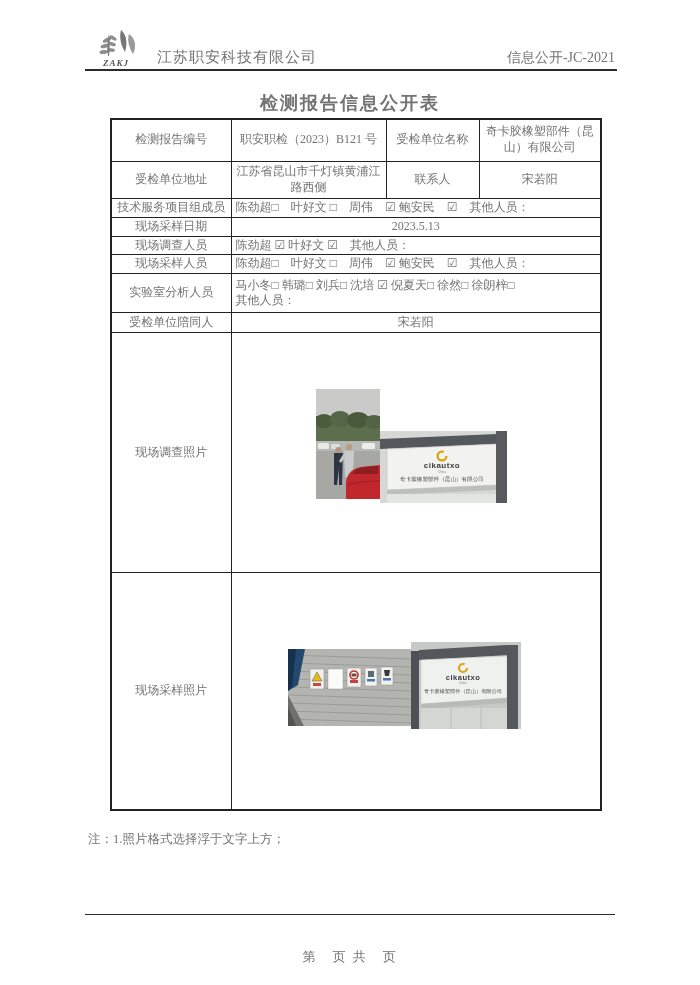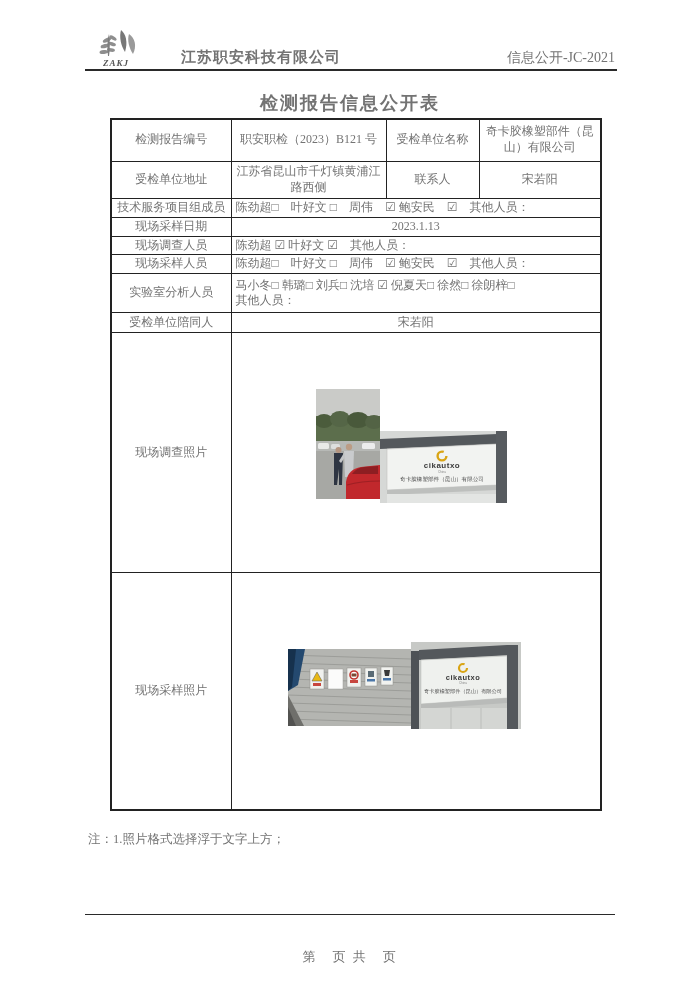--- a/index.html
+++ b/index.html
@@ -6,21 +6,21 @@
   html,body { background:#888; }
   .page {
     position:relative; width:700px; height:985px; margin:0 auto;
     background:#ffffff; color:#737373;
     font-family:"Liberation Serif","DejaVu Serif","DejaVu Sans",serif;
     overflow:hidden;
   }
   
   .header { position:absolute; left:85px; top:26px; width:532px; height:44px; }
   .logo { position:absolute; left:10px; top:0px; }
-  .company-name { position:absolute; left:72px; bottom:3px; font-size:15px; font-weight:bold; letter-spacing:1px;margin-left:24px; }
+  .company-name { position:absolute; left:72px; bottom:3px; font-size:15px; font-weight:normal; letter-spacing:1px; }
   .doc-code { position:absolute; right:2px; bottom:3px; font-size:14px; font-weight:normal; }
   .header-rule { position:absolute; left:85px; top:69px; width:532px; height:0; border-top:2px solid #2a2a2a; }
   
   .title { position:absolute; left:0; top:91px; width:700px; text-align:center; font-size:18px; font-weight:bold; letter-spacing:2px; }
   
   table.main { position:absolute; left:110px; top:118px; width:490px; border-collapse:collapse; table-layout:fixed; border:2px solid #222; }
   td { border:1px solid #222; font-size:12px; line-height:1.32; padding:1px 4px; vertical-align:middle; }
   td.lbl { text-align:center; padding:1px 4px; }
   td.ctr { text-align:center; }
   tr.r1 td { height:42px; } tr.r2 td { height:37px; }
@@ -83,21 +83,21 @@
       <td class="ctr">江苏省昆山市千灯镇黄浦江路西侧</td>
       <td class="lbl">联系人</td>
       <td class="ctr">宋若阳</td>
     </tr>
     <tr class="r3">
       <td class="lbl">技术服务项目组成员</td>
       <td colspan="3" class="chk-line">陈劲超□　叶好文 □　周伟　☑ 鲍安民　☑　其他人员：</td>
     </tr>
     <tr class="r4">
       <td class="lbl">现场采样日期</td>
-      <td colspan="3" class="ctr">2023.1.13</td>
+      <td colspan="3" class="ctr">2023.5.13</td>
     </tr>
     <tr class="r5">
       <td class="lbl">现场调查人员</td>
       <td colspan="3" class="chk-line">陈劲超 ☑ 叶好文 ☑　其他人员：</td>
     </tr>
     <tr class="r7">
       <td class="lbl">现场采样人员</td>
       <td colspan="3" class="chk-line">陈劲超□　叶好文 □　周伟　☑ 鲍安民　☑　其他人员：</td>
     </tr>
     <tr class="r8">

